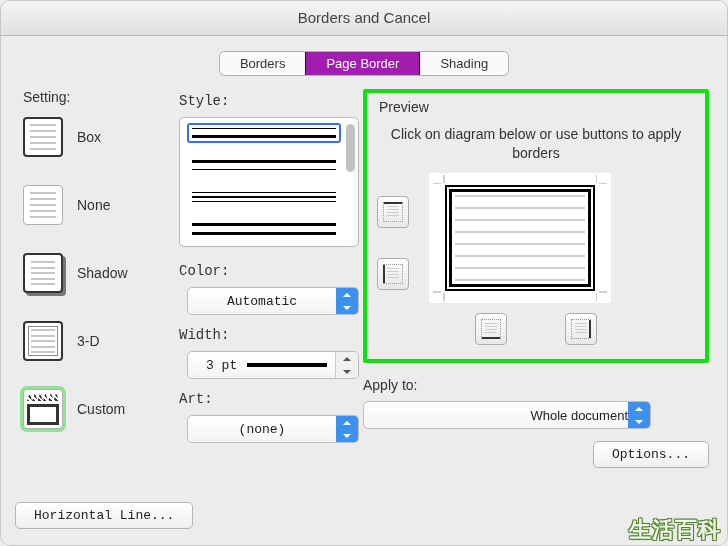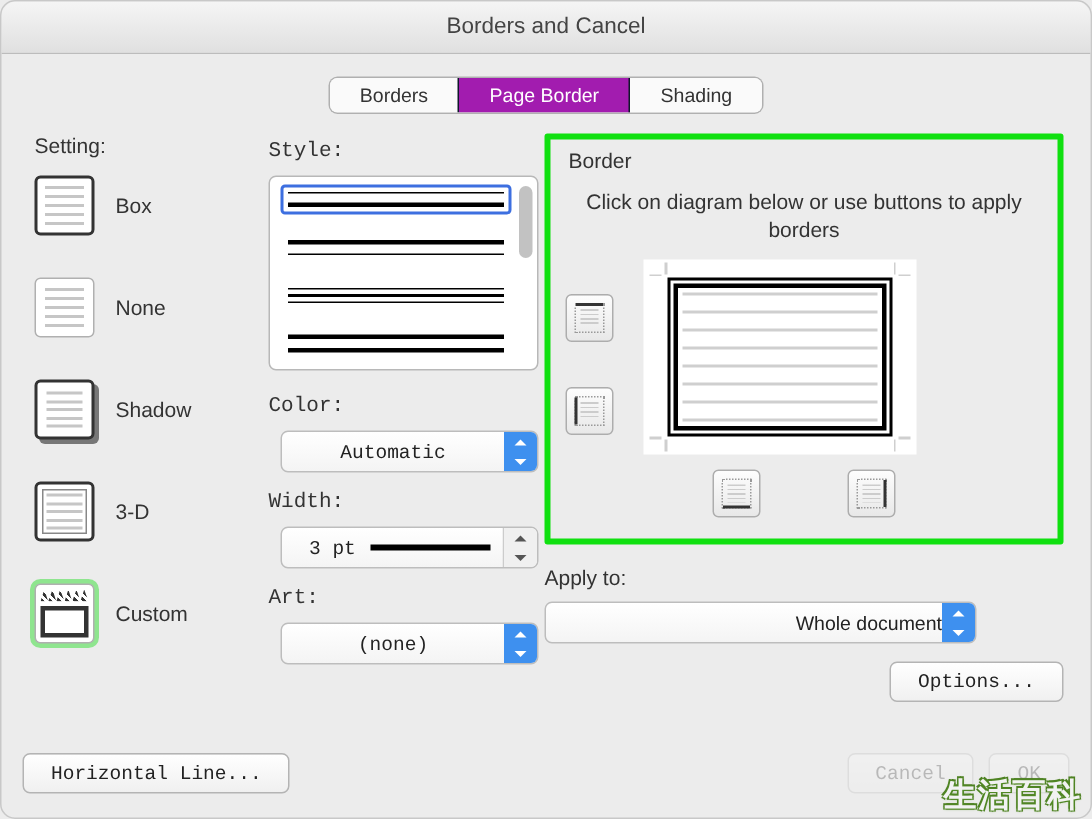--- a/index.html
+++ b/index.html
@@ -388,21 +388,21 @@
         <div class="val">(none)</div>
         <div class="end">
           <div class="tri up"></div>
             <div class="tri dn"></div>
         </div>
       </div>
     </div>
 
     <div class="right-col">
       <div class="preview-panel">
-        <div class="plabel">Border</div>
+        <div class="plabel">Preview</div>
         <div class="hint">Click on diagram below or use buttons to apply borders</div>
 
         <div class="preview-body">
           <div class="side-btns">
             <div class="edge-btn" style="position:static">
               <div class="ico-box">
                   <div class="fill"></div>
                   <div class="edge eTop"></div>
                 </div>
             </div>
@@ -466,23 +466,19 @@
         <div class="options-row">
           <button class="push-btn">Options...</button>
         </div>
       </div>
     </div>
 
   </div>
 
   <div class="footer">
     <button class="push-btn">Horizontal Line...</button>
-    <div class="footer-right">
-      <button class="push-btn faded-btn">Cancel</button>
-      <button class="push-btn faded-btn">OK</button>
-    </div>
   </div>
 
   <div class="watermark">
     <div class="line1">生活百科</div>
   </div>
 
 </div>
 
 </body></html>

